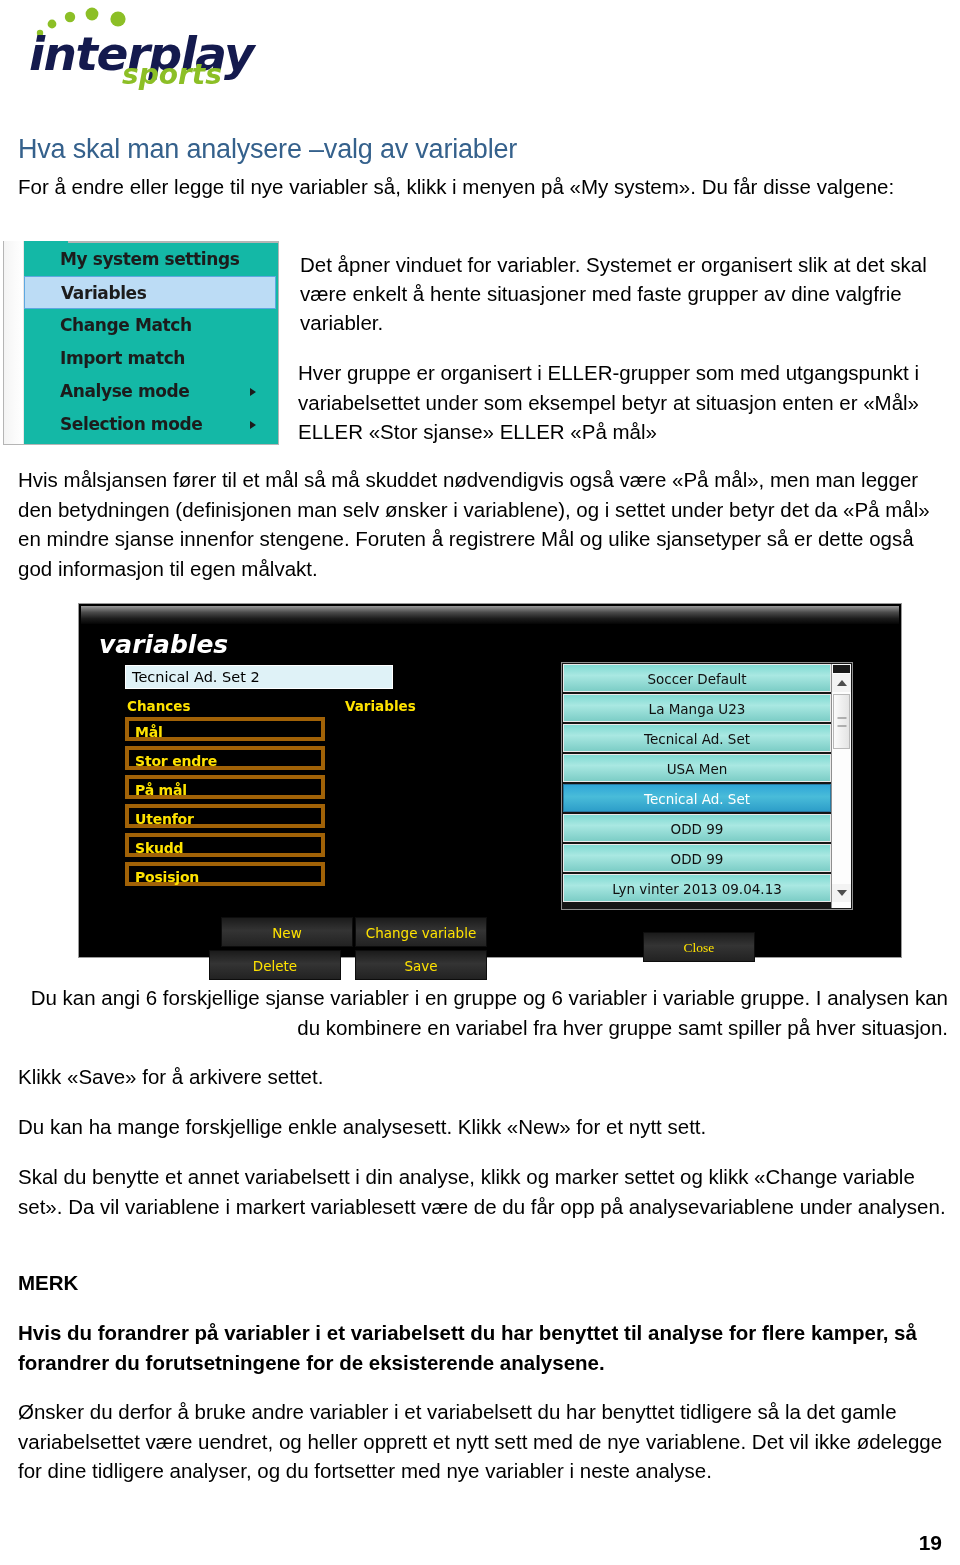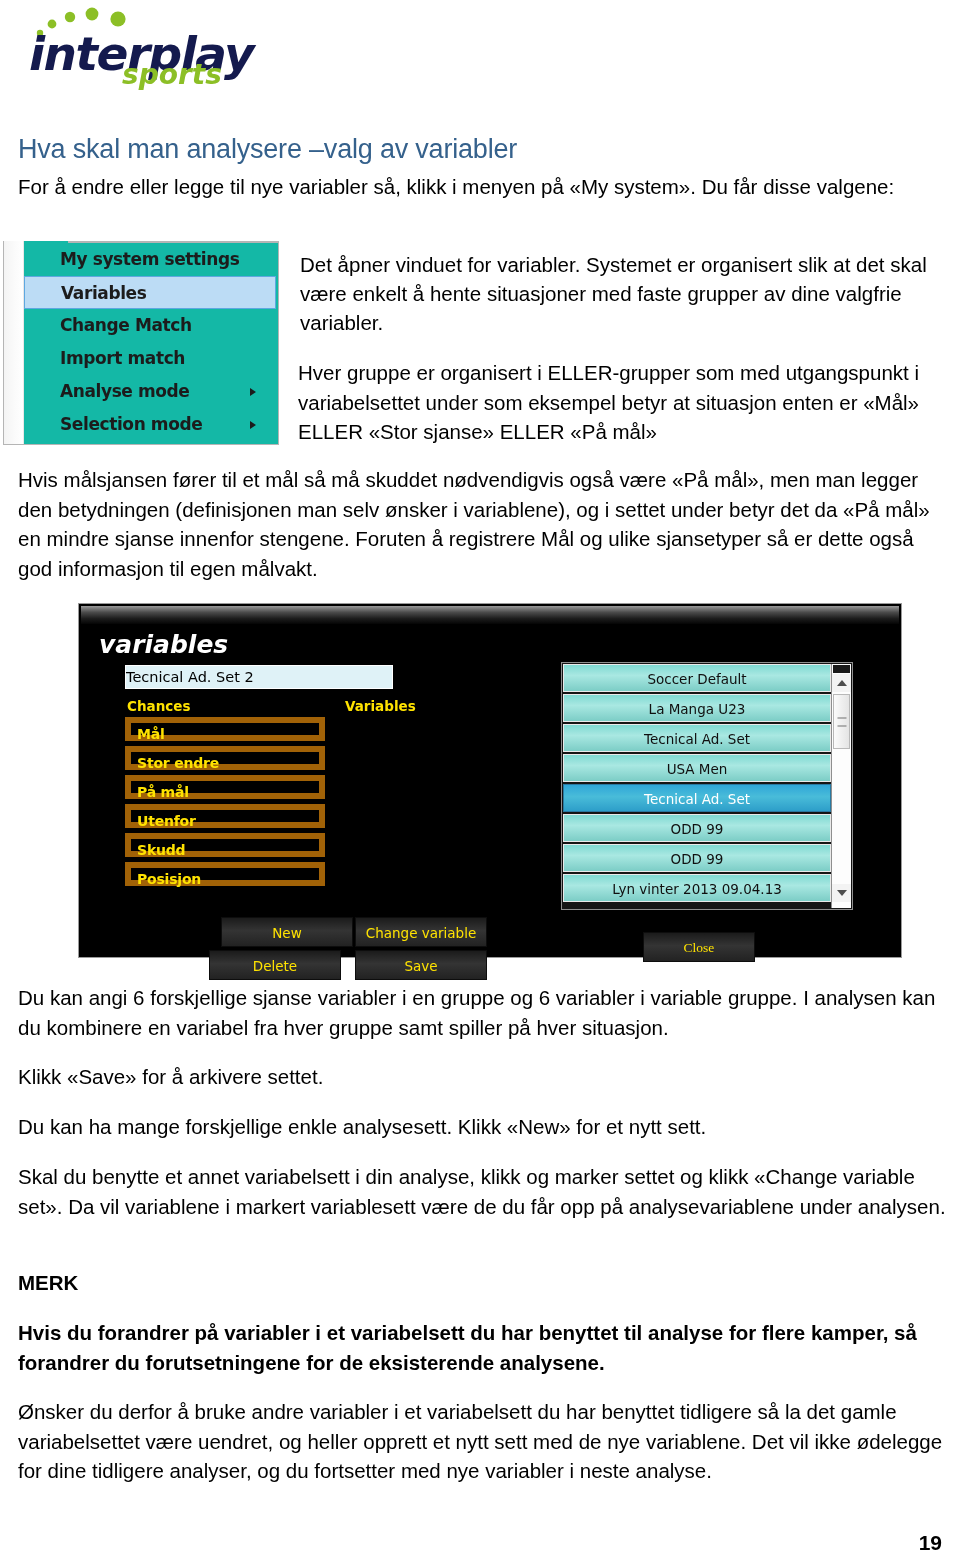--- a/index.html
+++ b/index.html
@@ -199,39 +199,40 @@
     left: 44px;
     top: 41px;
     width: 268px;
     height: 24px;
     background: #dff2f7;
     border: 1px solid #ffffff;
     box-sizing: border-box;
     color: #000;
     font-size: 14.5px;
     line-height: 23px;
+    padding-left: 6px;
   }
   .col-head {
     position: absolute;
     color: #ffe300;
     font-size: 13.5px;
     font-weight: bold;
   }
   .col-chances-head { left: 46px; top: 74px; }
   .col-variables-head { left: 264px; top: 74px; }
 
   .var-col { position: absolute; top: 93px; width: 200px; }
   .var-col.left { left: 44px; }
   .var-col.right { left: 262px; }
   .var-box {
     position: relative;
     height: 24px;
     margin-bottom: 5px;
     background: #000;
-    border: 6px solid #a16207;
+    border: 4px solid #a16207;
     box-sizing: border-box;
     color: #ffe300;
     font-size: 14px;
     font-weight: bold;
     line-height: 22px;
     padding-left: 6px;
     letter-spacing: -0.2px;
   }
 
   
@@ -346,21 +347,21 @@
   .btn-close          { left: 562px; top: 308px; width: 112px; font-family: Liberation Serif, serif; }
 
   
   .body-para {
     position: absolute;
     left: 18px;
     width: 930px;
     font-size: 20.5px;
     line-height: 29.5px;
   }
-  .p-du-kan-angi   { top: 983px; }
+  .p-du-kan-angi   { top: 983px; text-align: right; }
   .p-klikk-save    { top: 1062px; }
   .p-mange         { top: 1112px; }
   .p-skal-du       { top: 1162px; }
   .merk-label      { top: 1268px; font-weight: bold; }
   .p-merk1         { top: 1318px; font-weight: bold; }
   .p-merk2         { top: 1397px; font-weight: normal; }
 
   .page-number {
     position: absolute;
     right: 18px;

